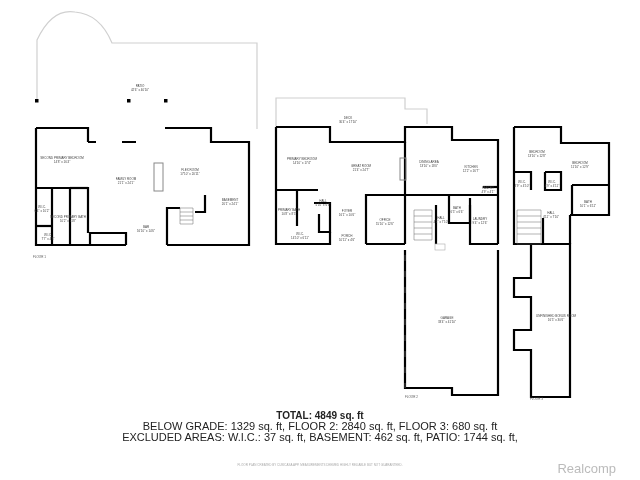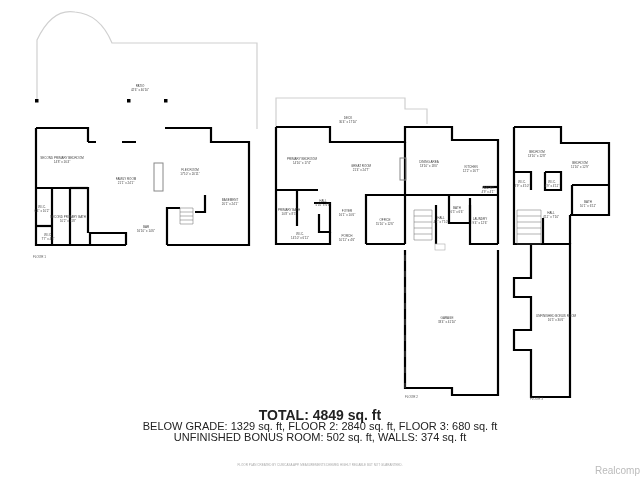--- a/index.html
+++ b/index.html
@@ -1,24 +1,24 @@
 <!DOCTYPE html>
 <html><head>
 <meta charset="utf-8">
 <style>
   html,body{margin:0;padding:0;background:#fff;}
   body{width:640px;height:480px;position:relative;overflow:hidden;font-family:"Liberation Sans",sans-serif;}
   svg{position:absolute;left:0;top:0;}
   .lbl{position:absolute;font-size:3px;color:#444;text-align:center;line-height:4px;white-space:nowrap;transform:translate(-50%,-50%);}
   .floor-lbl{position:absolute;font-size:3px;color:#555;}
   .totals{position:absolute;left:0;width:640px;top:410px;text-align:center;color:#222;}
-  .totals .t1{font-weight:bold;font-size:14px;line-height:11px;}
+  .totals .t1{font-weight:bold;font-size:10px;line-height:11px;}
   .totals .tl{font-size:11px;line-height:11px;}
   .credit{position:absolute;left:0;width:640px;top:463px;text-align:center;font-size:3px;color:#aaa;}
-  .brand{position:absolute;right:0;bottom:4px;font-size:10px;color:#bbb;text-align:center;}
+  .brand{position:absolute;right:24px;bottom:4px;font-size:13px;color:#bbb;text-align:center;}
 </style>
 </head>
 <body>
 
 <svg width="640" height="400" viewBox="0 0 640 400">
   <g fill="none" stroke-linejoin="miter">
 
     <path d="M37 101 L37 40 Q52 8 75 12 Q100 14 112 43 L257 43 L257 129" stroke="#d0d0d0" stroke-width="1.2"></path>
     <rect x="35" y="99" width="3.5" height="3.5" fill="#000" stroke="none"></rect>
     <rect x="127" y="99" width="3.5" height="3.5" fill="#000" stroke="none"></rect>
@@ -222,16 +222,16 @@
       <div>16'5" x 30'6"</div>
     </div>
     <div class="floor-lbl" style="left: 33px; top: 255px;">FLOOR 1</div>
     <div class="floor-lbl" style="left: 405px; top: 395px;">FLOOR 2</div>
     <div class="floor-lbl" style="left: 530px; top: 397px;">FLOOR 3</div>
   </div>
 
 <div class="totals">
   <div class="t1">TOTAL: 4849 sq. ft</div>
   <div class="tl">BELOW GRADE: 1329 sq. ft, FLOOR 2: 2840 sq. ft, FLOOR 3: 680 sq. ft</div>
-  <div class="tl">UNFINISHED BONUS ROOM: 502 sq. ft, WALLS: 374 sq. ft</div>
+  <div class="tl">EXCLUDED AREAS: W.I.C.: 37 sq. ft, BASEMENT: 462 sq. ft, PATIO: 1744 sq. ft,</div>
 </div>
 <div class="credit">FLOOR PLAN CREATED BY CUBICASA APP. MEASUREMENTS DEEMED HIGHLY RELIABLE BUT NOT GUARANTEED.</div>
 <div class="brand">Realcomp</div>
 
 </body></html>

